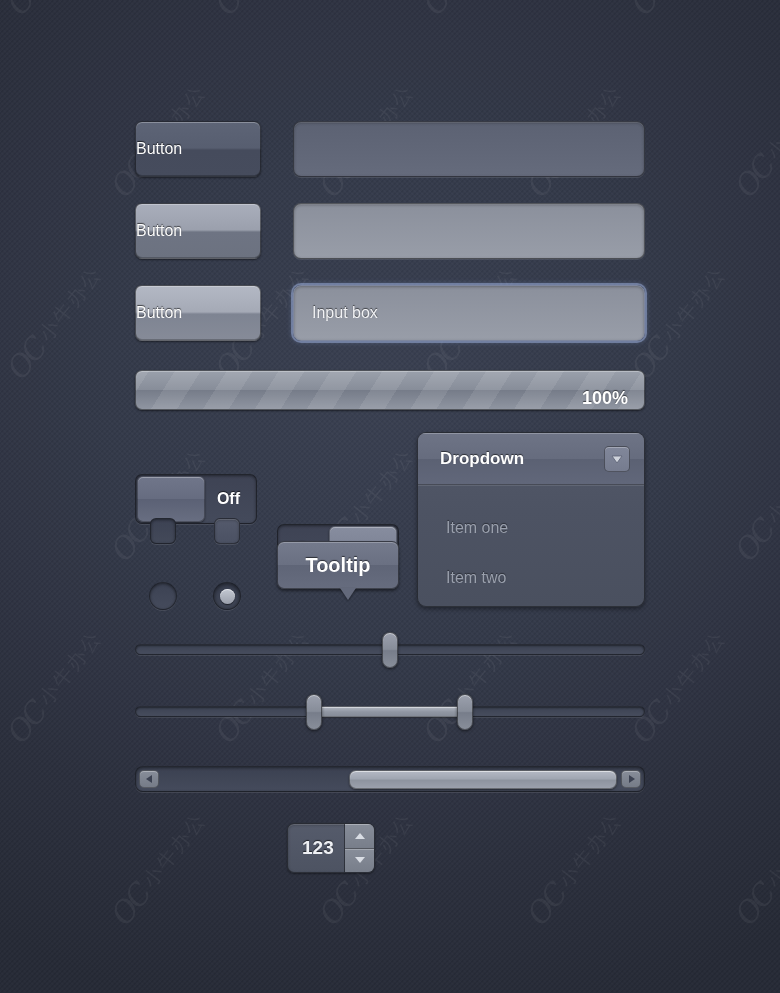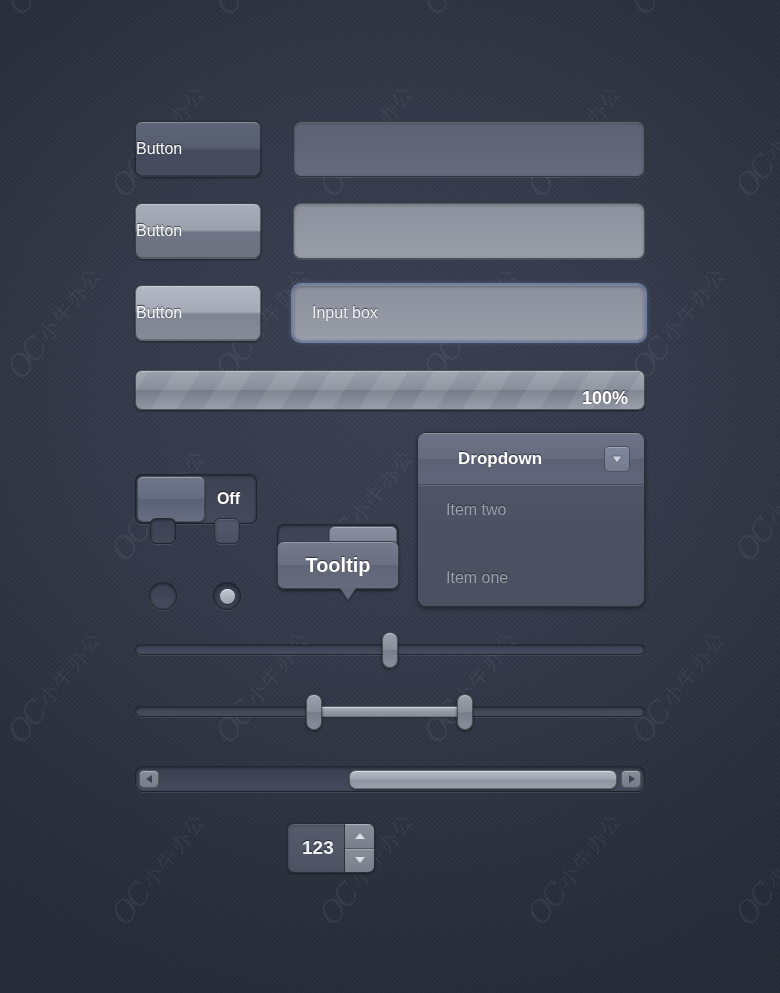--- a/index.html
+++ b/index.html
@@ -247,21 +247,21 @@
     box-shadow: inset 0 1px 0 rgba(255,255,255,0.14), 0 2px 4px rgba(0,0,0,0.4);
     overflow: hidden;
   }
   #dropdown-head {
     height: 52px;
     background: linear-gradient(to bottom, #6e7486 0%, #666c7e 50%, #5b6173 51%, #61677a 100%);
     border-bottom: 1px solid rgba(0,0,0,0.35);
     box-shadow: inset 0 1px 0 rgba(255,255,255,0.24), 0 1px 0 rgba(255,255,255,0.10);
     display: flex;
     align-items: center;
-    padding: 0 14px 0 40px;
+    padding: 0 14px 0 22px;
     cursor: pointer;
   }
   #dropdown-label {
     flex: 1;
     color: #ffffff;
     font-size: 17px;
     font-weight: bold;
     text-shadow: 0 -1px 1px rgba(0,0,0,0.6);
   }
   #dropdown-arrow-btn {
@@ -495,25 +495,25 @@
 
   <div class="abs" id="dropdown" style="left:417px; top:432px; width:228px; height:175px;">
     <div id="dropdown-head">
       <span id="dropdown-label">Dropdown</span>
       <span id="dropdown-arrow-btn">
         <svg width="14" height="12" viewBox="0 0 14 12">
           <polygon points="2,3 12,3 7,10" fill="#cfd3db" stroke="#5b6173" stroke-width="0.8"></polygon>
         </svg>
       </span>
     </div>
+    <div class="dd-item" style="margin-top:18px;">
+      <span>Item one</span>
+    </div>
     <div class="dd-item">
       <span>Item two</span>
-    </div>
-    <div class="dd-item" style="margin-top:18px;">
-      <span>Item one</span>
     </div>
   </div>
 
   <div class="slider-track" style="left:135px; top:644px; width:510px;"></div>
   <div class="slider-handle" style="left:382px; top:632px;"></div>
 
   <div class="slider-track" style="left:135px; top:706px; width:510px;"></div>
   <div class="slider-fill" style="left:313px; top:706px; width:158px;"></div>
   <div class="slider-handle" style="left:306px; top:694px;"></div>
   <div class="slider-handle" style="left:457px; top:694px;"></div>

